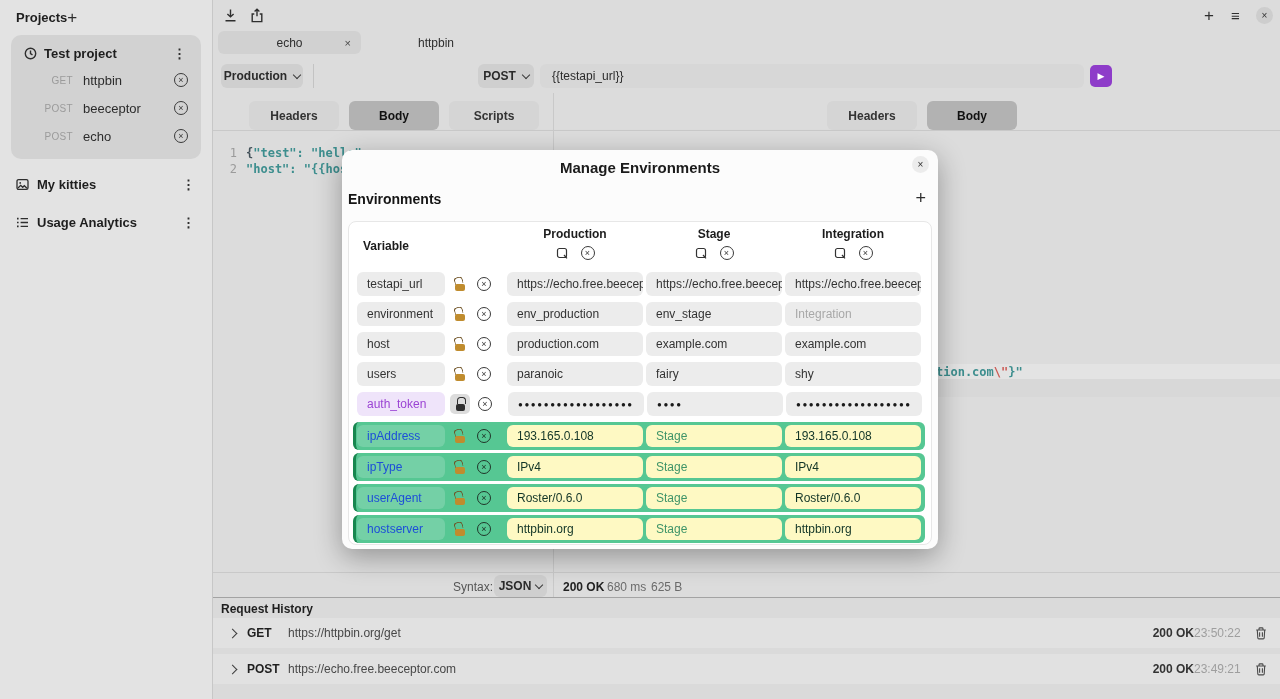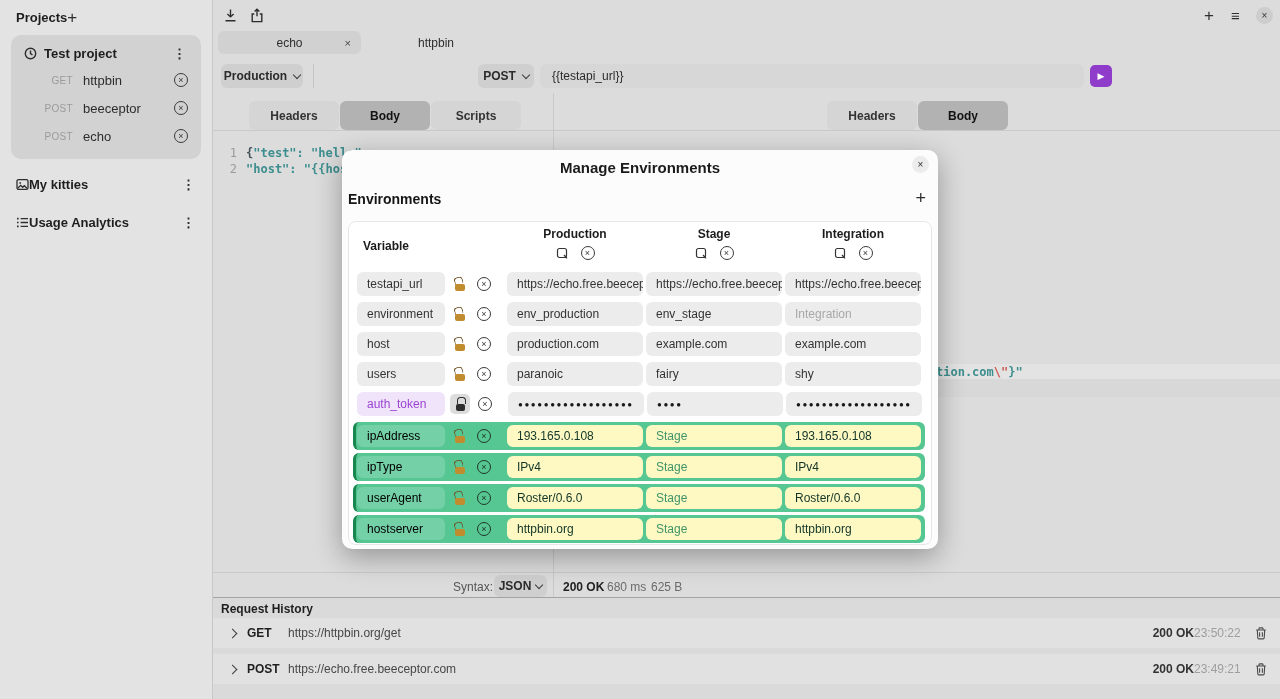--- a/index.html
+++ b/index.html
@@ -12,21 +12,21 @@
   .sb-head { display:flex; justify-content:flex-start; align-items:center; padding:10px 14px 6px 16px; }
   .sb-title { font-size:13px; font-weight:700; color:#1e1e1e; }
   .plus { font-size:17px; color:#2e2e2e; line-height:14px; }
   .project-card { margin:4px 11px 6px; background:#d2d2d2; border-radius:10px; padding:3px 0 9px; }
   .pc-head { display:flex; align-items:center; padding:8px 12px 5px 13px; gap:7px; }
   .pc-name { font-size:13px; font-weight:700; flex:1; color:#1e1e1e; }
   .kebab { color:#2e2e2e; font-size:13px; font-weight:700; padding:0 3px; }
   .pc-item { display:flex; align-items:center; height:28px; padding-right:13px; }
   .pc-method { width:62px; text-align:right; font-size:10px; color:#9b9b9b; letter-spacing:.3px; }
   .pc-rname { margin-left:10px; font-size:13px; color:#2c2c2c; flex:1; }
-  .sb-row { display:flex; align-items:center; padding:12px 14px 11px 16px; }
+  .sb-row { display:flex; align-items:center; gap:8px; padding:12px 14px 11px 16px; }
   .sb-row-label { font-size:13px; font-weight:700; flex:1; color:#1e1e1e; }
 
   .xcirc { width:14px; height:14px; border:1.3px solid #3a3a3a; border-radius:50%; display:flex; align-items:center; justify-content:center; font-size:9px; color:#3a3a3a; line-height:1; flex:none; }
 
   
   .main { position:absolute; left:213px; top:0; width:1067px; height:699px; }
   .tb-ic { position:absolute; top:8px; }
   #ic-download { left:10px; } #ic-share { left:37px; }
   #ic-add { left:991px; top:6px; font-size:17px; color:#2e2e2e; }
   #ic-menu { left:1018px; top:7px; font-size:15px; color:#2e2e2e; }
@@ -37,21 +37,21 @@
   .tab-httpbin { position:absolute; left:170px; top:31px; width:106px; height:23px; display:flex; align-items:center; justify-content:center; font-size:12px; color:#2e2e2e; }
 
   .pill { background:#cfcfcf; border-radius:6px; height:24px; display:flex; align-items:center; justify-content:center; gap:7px; font-size:12px; font-weight:700; color:#2b2b2b; position:absolute; top:64px; }
   .chev { width:6px; height:6px; border-right:1.6px solid #3a3a3a; border-bottom:1.6px solid #3a3a3a; transform:rotate(45deg); margin-top:-3px; flex:none; }
   #env-pill { left:8px; width:82px; }
   .vdiv1 { position:absolute; left:100px; top:64px; height:24px; width:1px; background:#c3c3c3; }
   #method-pill { left:265px; width:56px; }
   .url-input { position:absolute; left:327px; top:64px; width:544px; height:24px; background:#d7d7d7; border-radius:6px; display:flex; align-items:center; padding:0 12px; font-size:12px; color:#2b2b2b; }
   .send-btn { position:absolute; left:877px; top:65px; width:22px; height:22px; border-radius:5px; background:#8e3cc9; color:#fff; display:flex; align-items:center; justify-content:center; font-size:9px; }
 
-  .seg { position:absolute; top:101px; display:flex; gap:1px; }
+  .seg { position:absolute; top:101px; display:flex; gap:10px; }
   .seg .segb { height:29px; background:#d5d5d5; font-size:12px; font-weight:700; color:#333; border-radius:6px; width:90px; display:flex; align-items:center; justify-content:center; }
   .seg .segb.active { background:#b2b2b2; color:#121212; }
   #left-seg { left:36px; } #right-seg { left:614px; }
 
   .hdiv { position:absolute; left:0; width:1067px; height:1px; background:#c9c9c9; }
   .vdiv2 { position:absolute; left:340px; top:93px; width:1px; height:504px; background:#c9c9c9; }
 
   .editor-line { position:absolute; left:8px; font-family:"DejaVu Sans Mono",monospace; font-size:12px; font-weight:700; line-height:16px; display:flex; white-space:pre; }
   #eline1 { top:145px; } #eline2 { top:161px; }
   .ln { width:16px; text-align:right; color:#9b9b9b; margin-right:9px; font-weight:400; }
@@ -96,21 +96,21 @@
   .env-row { display:flex; align-items:center; height:24px; margin-bottom:6px; }
   .field { height:24px; background:#ececec; border-radius:6px; display:flex; align-items:center; padding:0 10px; font-size:12px; color:#333; white-space:nowrap; overflow:hidden; flex:none; }
   .varfield { margin-left:8px; width:88px; }
   .lockwrap { margin-left:6px; width:18px; height:18px; display:flex; justify-content:center; align-items:center; flex:none; }
   .xw { margin-left:6px; width:18px; display:flex; justify-content:center; flex:none; }
   .valf { width:136px; }
   .v1 { margin-left:14px; } .v2,.v3 { margin-left:3px; }
   .ph { color:#a8a8a8; }
 
   .env-row.green { background:#56c793; border-left:3px solid #17864f; border-radius:6px; margin:0 6px 3px 4px; padding:2px 0; height:28px; }
-  .green .varfield { margin-left:1px; background:#74d0a6; color:#000000; }
+  .green .varfield { margin-left:1px; background:#74d0a6; color:#1d4ed8; }
   .green .field { height:22px; }
   .green .valf { background:#fef9c3; color:#123527; }
   .green .valf.ph { color:#3f9468; }
   .green .xcirc { border-color:#203529; color:#203529; }
 
   .secret .varfield { background:#efe4fa; color:#9b44d4; }
   .secret .lockwrap { width:20px; height:20px; background:#dcdcdc; border-radius:5px; margin-left:5px; }
   .secret .valf { font-size:8px; letter-spacing:1.6px; font-weight:700; color:#1a1a1a; }
 
   .lock { position:relative; width:13px; height:13px; flex:none; }

